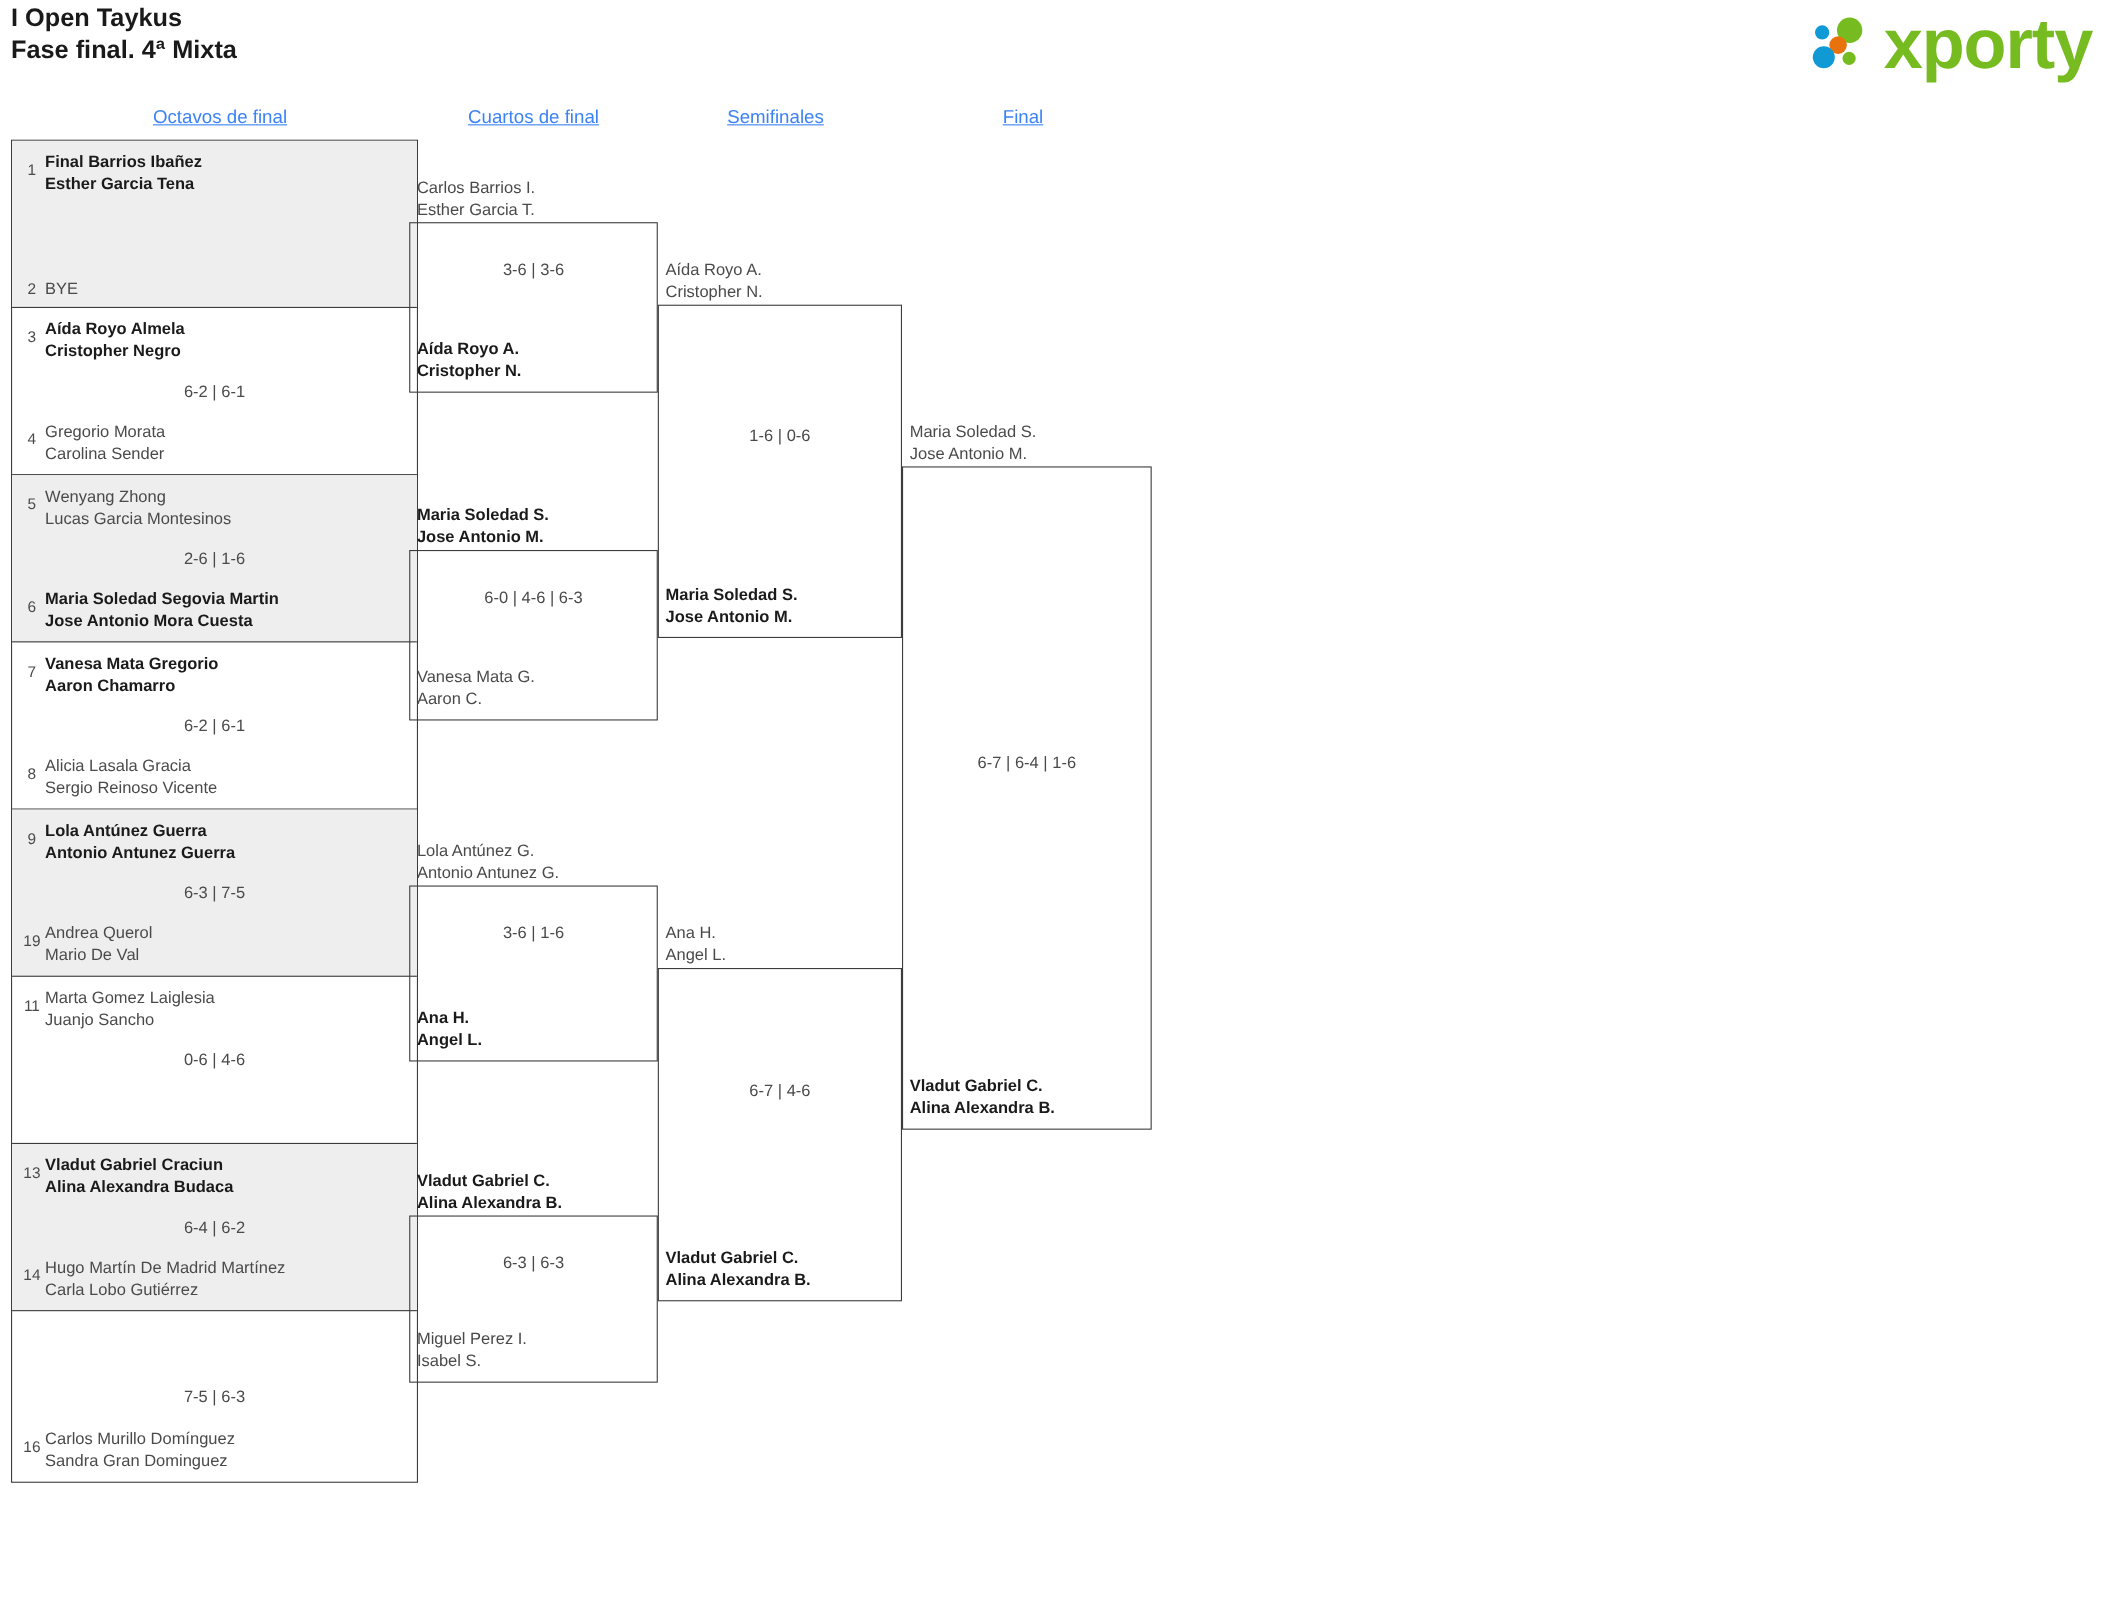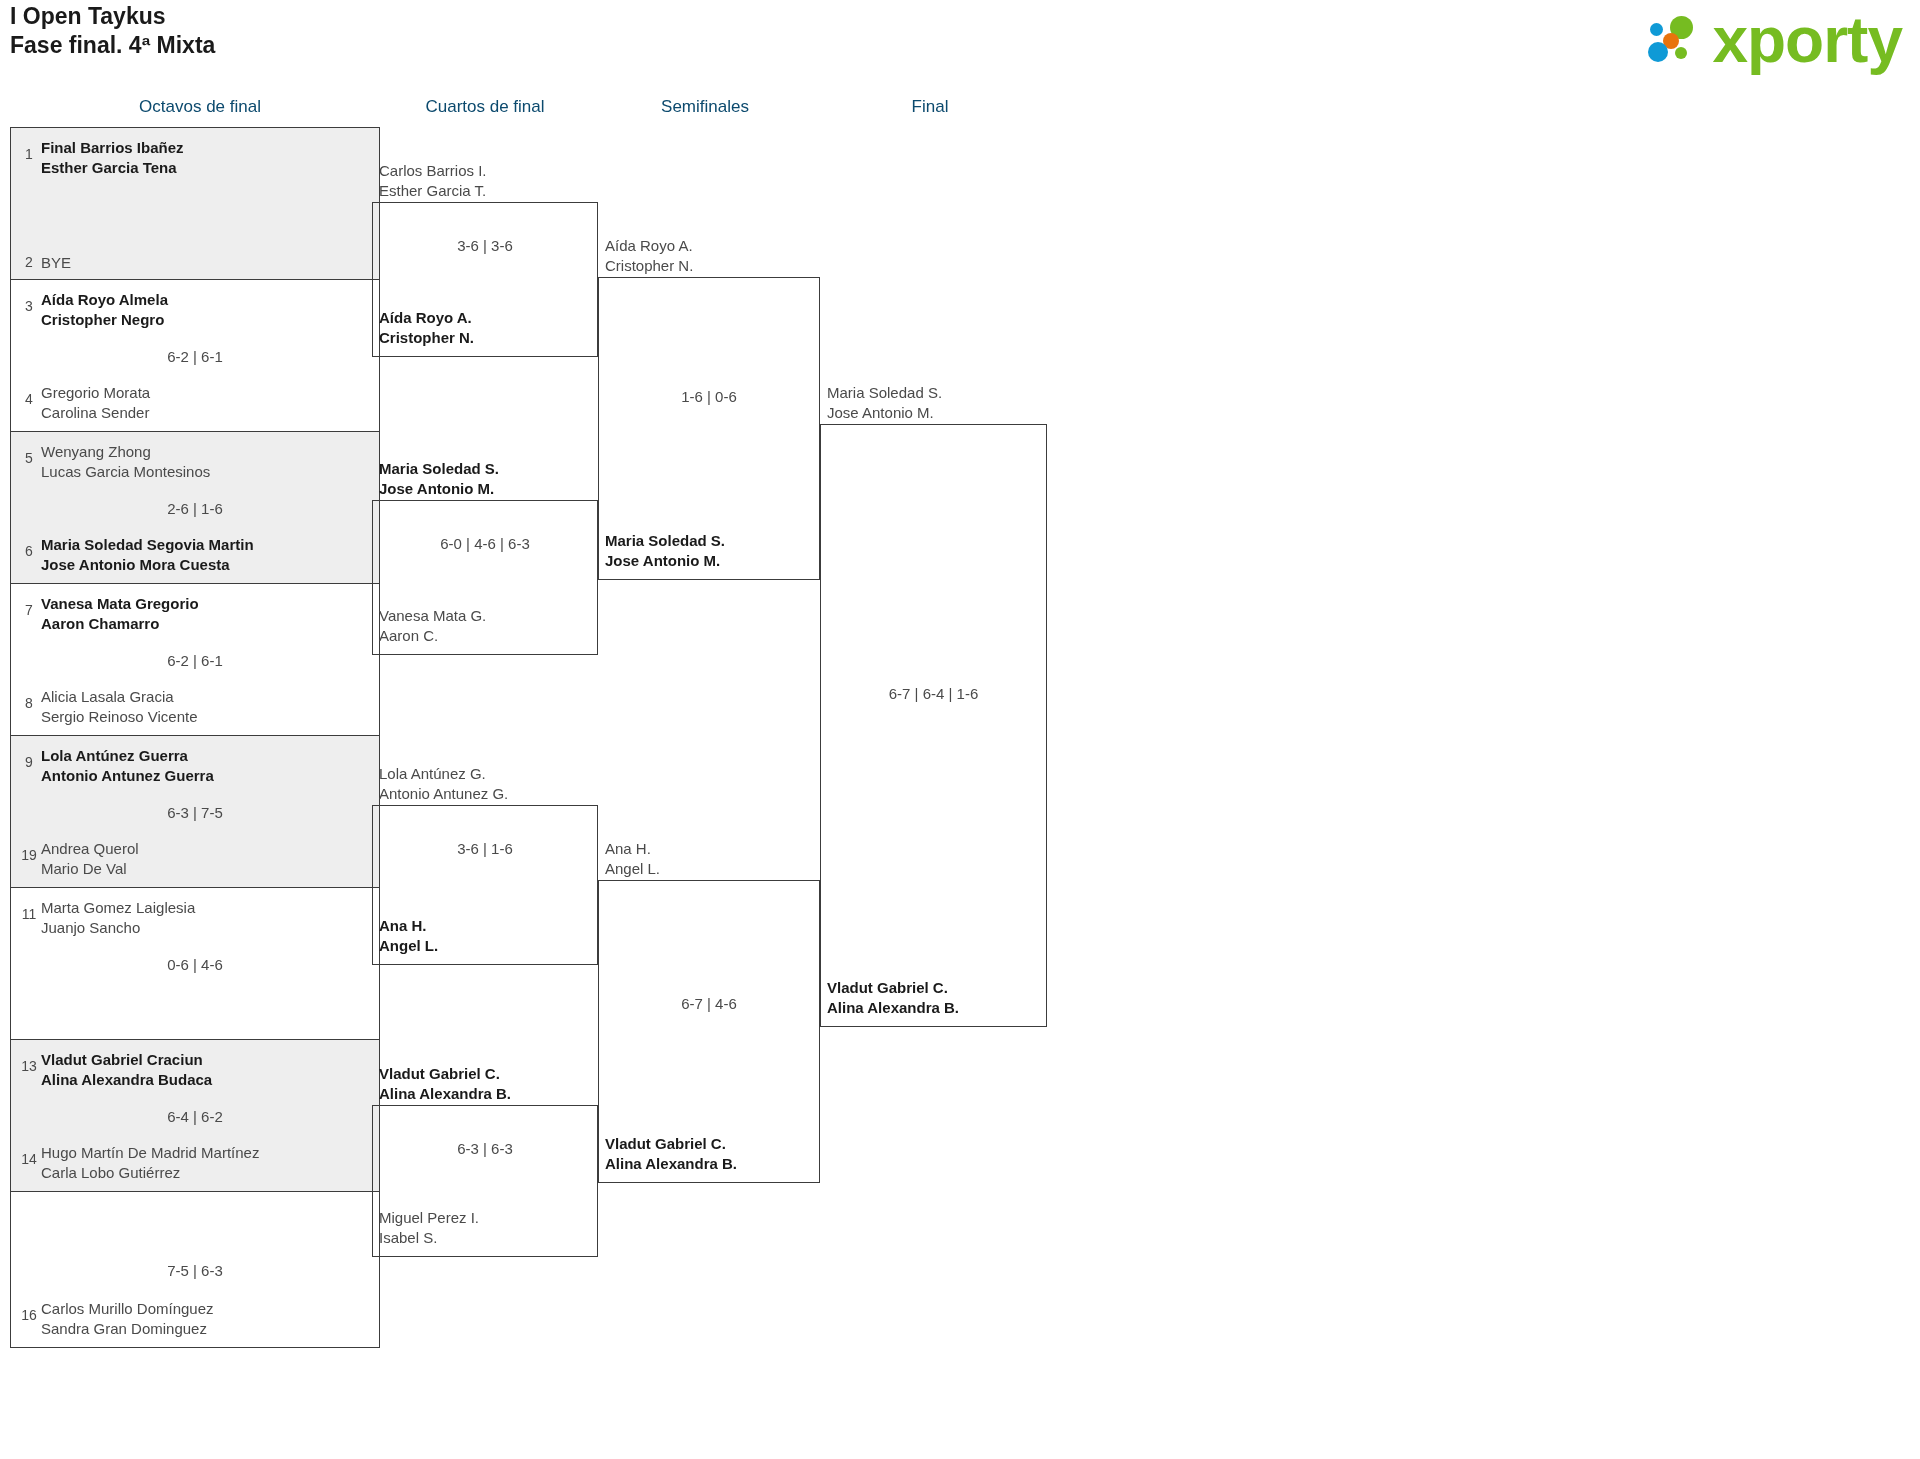--- a/index.html
+++ b/index.html
@@ -50,23 +50,24 @@
     font-weight: bold;
     color: #76bc21;
     letter-spacing: -1px;
     line-height: 1;
   }
 
   
   .round-header {
     position: absolute;
     font-size: 17px;
-    color: #0c4a6e;
+    color: #3b82f6;
     white-space: nowrap;
     text-align: center;
+    text-decoration: underline;
   }
 
   
   #r1 {
     position: absolute;
     left: 10px;
     top: 127px;
     width: 370px;
     border: 1.5px solid #3c3c3c;
     box-sizing: border-box;
@@ -370,21 +371,21 @@
     <div class="m-name">Maria Soledad S.</div>
     <div class="m-name">Jose Antonio M.</div>
   </div>
 </div>
 
 <div class="match box-border" style="left:598px; top:880px; width:222px; height:303px;">
   <div class="m-top">
     <div class="m-name">Ana H.</div>
     <div class="m-name">Angel L.</div>
   </div>
-  <div class="m-score" style="top:114px;">6-7 | 4-6</div>
+  <div class="m-score" style="top:102px;">6-7 | 4-6</div>
   <div class="m-bot winner-txt">
     <div class="m-name">Vladut Gabriel C.</div>
     <div class="m-name">Alina Alexandra B.</div>
   </div>
 </div>
 
 <div class="match box-border" style="left:820px; top:424px; width:227px; height:603px;">
   <div class="m-top">
     <div class="m-name">Maria Soledad S.</div>
     <div class="m-name">Jose Antonio M.</div>

